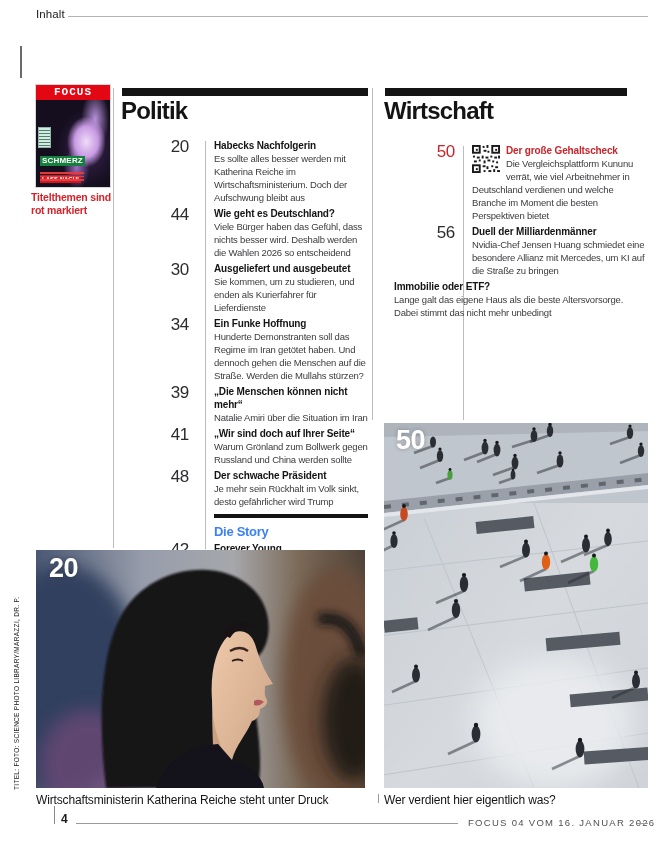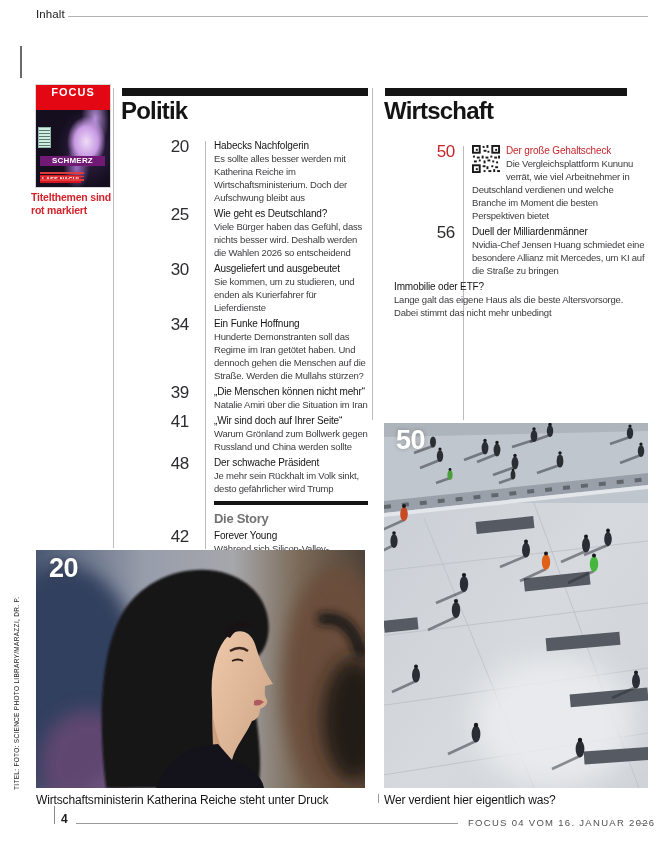--- a/index.html
+++ b/index.html
@@ -6,61 +6,61 @@
   body{font-family:"Liberation Sans","DejaVu Sans",sans-serif;color:#1a1a1a;}
   #page{position:relative;width:666px;height:847px;background:#fff;overflow:hidden;}
 
   
   .inhalt-label{position:absolute;left:36px;top:8px;font-size:11.5px;font-weight:normal;letter-spacing:.1px;}
   .inhalt-rule{position:absolute;left:68px;top:16px;width:580px;height:1px;background:#b3b3b3;}
   .crop-mark{position:absolute;left:20px;top:46px;width:2px;height:32px;background:#6a6a6a;}
 
   
   .cover{position:absolute;left:36px;top:85px;width:74px;height:102px;background:#171022;box-shadow:0 0 0 1px #d8d8d8;}
-  .cover-masthead{position:absolute;left:0;top:0;right:0;height:25px;background:#e30613;color:#fff;
-    font-family:Liberation Sans, sans-serif;font-weight:bold;font-size:11px;line-height:15px;
+  .cover-masthead{position:absolute;left:0;top:0;right:0;height:15px;background:#e30613;color:#fff;
+    font-family:Liberation Mono, monospace;font-weight:bold;font-size:11px;line-height:15px;
     text-align:center;letter-spacing:1px;}
   .cover-knee{position:absolute;left:0;top:15px;right:0;bottom:0;
     background:
       radial-gradient(ellipse 26px 34px at 68% 48%, #eedcf6 0%, #c89ae4 45%, rgba(120,70,160,0) 75%),
       radial-gradient(ellipse 20px 42px at 80% 22%, #b690d8 0%, rgba(120,70,160,0) 70%),
       radial-gradient(ellipse 18px 30px at 55% 78%, #9a6cc0 0%, rgba(100,60,140,0) 72%),
       radial-gradient(ellipse 40px 50px at 70% 55%, #3a2450 0%, rgba(30,16,40,0) 80%),
       #140e1e;}
   .cover-badge{position:absolute;left:2px;top:42px;width:13px;height:21px;background:#cdeee0;
     border:1px solid #8fb8a8;box-sizing:border-box;
     background-image:repeating-linear-gradient(#cdeee0 0 2px,#5a7a6e 2px 3px);}
   .cover-band{position:absolute;left:4px;top:64px;}
-  .cover-line1{background:#701a75;color:#fff;font-weight:bold;font-size:8px;line-height:10px;padding:0 12px;display:inline-block;letter-spacing:.2px;}
+  .cover-line1{background:#15803d;color:#fff;font-weight:bold;font-size:8px;line-height:10px;padding:0 2px;display:inline-block;letter-spacing:.2px;}
   .cover-line2{background:#d41420;color:#fff;font-weight:bold;font-size:6px;line-height:8px;padding:0 2px;display:inline-block;margin-top:1px;}
   .cover-finelines{position:absolute;left:4px;top:87px;width:44px;height:10px;
     background:repeating-linear-gradient(rgba(230,60,60,.95) 0 1.5px,rgba(20,14,30,0) 1.5px 3.5px);}
   .cover-note{position:absolute;left:31px;top:191px;width:84px;text-align:left;color:#d4232b;
     font-weight:bold;font-size:10.5px;line-height:12.5px;letter-spacing:-.2px;}
 
   
   .vline{position:absolute;width:1px;background:#bcbcbc;}
   .sec-bar{position:absolute;height:8px;background:#141414;}
   .sec-title{position:absolute;font-size:24px;font-weight:800;letter-spacing:-.8px;color:#141414;}
 
   .entries{position:absolute;}
   .entry{display:flex;margin-bottom:3px;}
   .num{flex:0 0 83px;text-align:right;padding-right:16px;box-sizing:border-box;
     font-size:17px;line-height:15px;color:#2c2c30;letter-spacing:-.3px;}
   .w .num{flex:0 0 78px;padding-right:8px;}
   .ebody{flex:1;margin-left:9px;min-width:0;}
-  .etitle{font-size:10px;font-weight:normal;line-height:13px;letter-spacing:-.15px;color:#141414;}
+  .etitle{font-size:10px;font-weight:bold;line-height:13px;letter-spacing:-.15px;color:#141414;}
   .etext{font-size:9.5px;line-height:13px;letter-spacing:-.2px;color:#3b3b3f;}
   .hl{color:#c8242b !important;}
 
   .story-head{display:flex;margin:6px 0 2px 0;}
   .story-spacer{flex:0 0 83px;}
   .story-inner{flex:1;margin-left:9px;}
   .story-bar{height:3.5px;background:#141414;margin-bottom:6px;}
-  .story-title{font-size:13px;font-weight:800;letter-spacing:-.3px;line-height:16px;color:#737373;}
+  .story-title{font-size:13px;font-weight:800;letter-spacing:-.3px;line-height:16px;color:#3b82f6;}
 
   .qr{float:left;width:28px;height:28px;margin:1px 6px 1px 0;}
 
   
   .photo{position:absolute;overflow:hidden;}
   .photo svg{display:block;width:100%;height:100%;}
   .photo-num{position:absolute;color:#fff;font-size:27px;font-weight:bold;letter-spacing:-.5px;
     text-shadow:0 0 4px rgba(0,0,0,.25);}
   .caption{position:absolute;top:793px;font-size:12px;font-weight:normal;letter-spacing:-.15px;color:#141414;}
   .caption-tick{position:absolute;left:378px;top:794px;width:1px;height:9px;background:#9a9a9a;}
@@ -104,21 +104,21 @@
 
   <div class="entries" style="left:122px;top:139px;width:246px;">
     <div class="entry">
       <div class="num">20</div>
       <div class="ebody">
           <div class="etitle">Habecks Nachfolgerin</div>
       <div class="etext">Es sollte alles besser werden mit Katherina Reiche im Wirtschaftsministerium. Doch der Aufschwung bleibt aus</div>
         </div>
     </div>
     <div class="entry">
-      <div class="num">25</div>
+      <div class="num">44</div>
       <div class="ebody">
           <div class="etitle">Wie geht es Deutschland?</div>
       <div class="etext">Viele Bürger haben das Gefühl, dass nichts besser wird. Deshalb werden die Wahlen 2026 so entscheidend</div>
         </div>
     </div>
     <div class="entry">
       <div class="num">30</div>
       <div class="ebody">
           <div class="etitle">Ausgeliefert und ausgebeutet</div>
       <div class="etext">Sie kommen, um zu studieren, und enden als Kurierfahrer für Lieferdienste</div>

